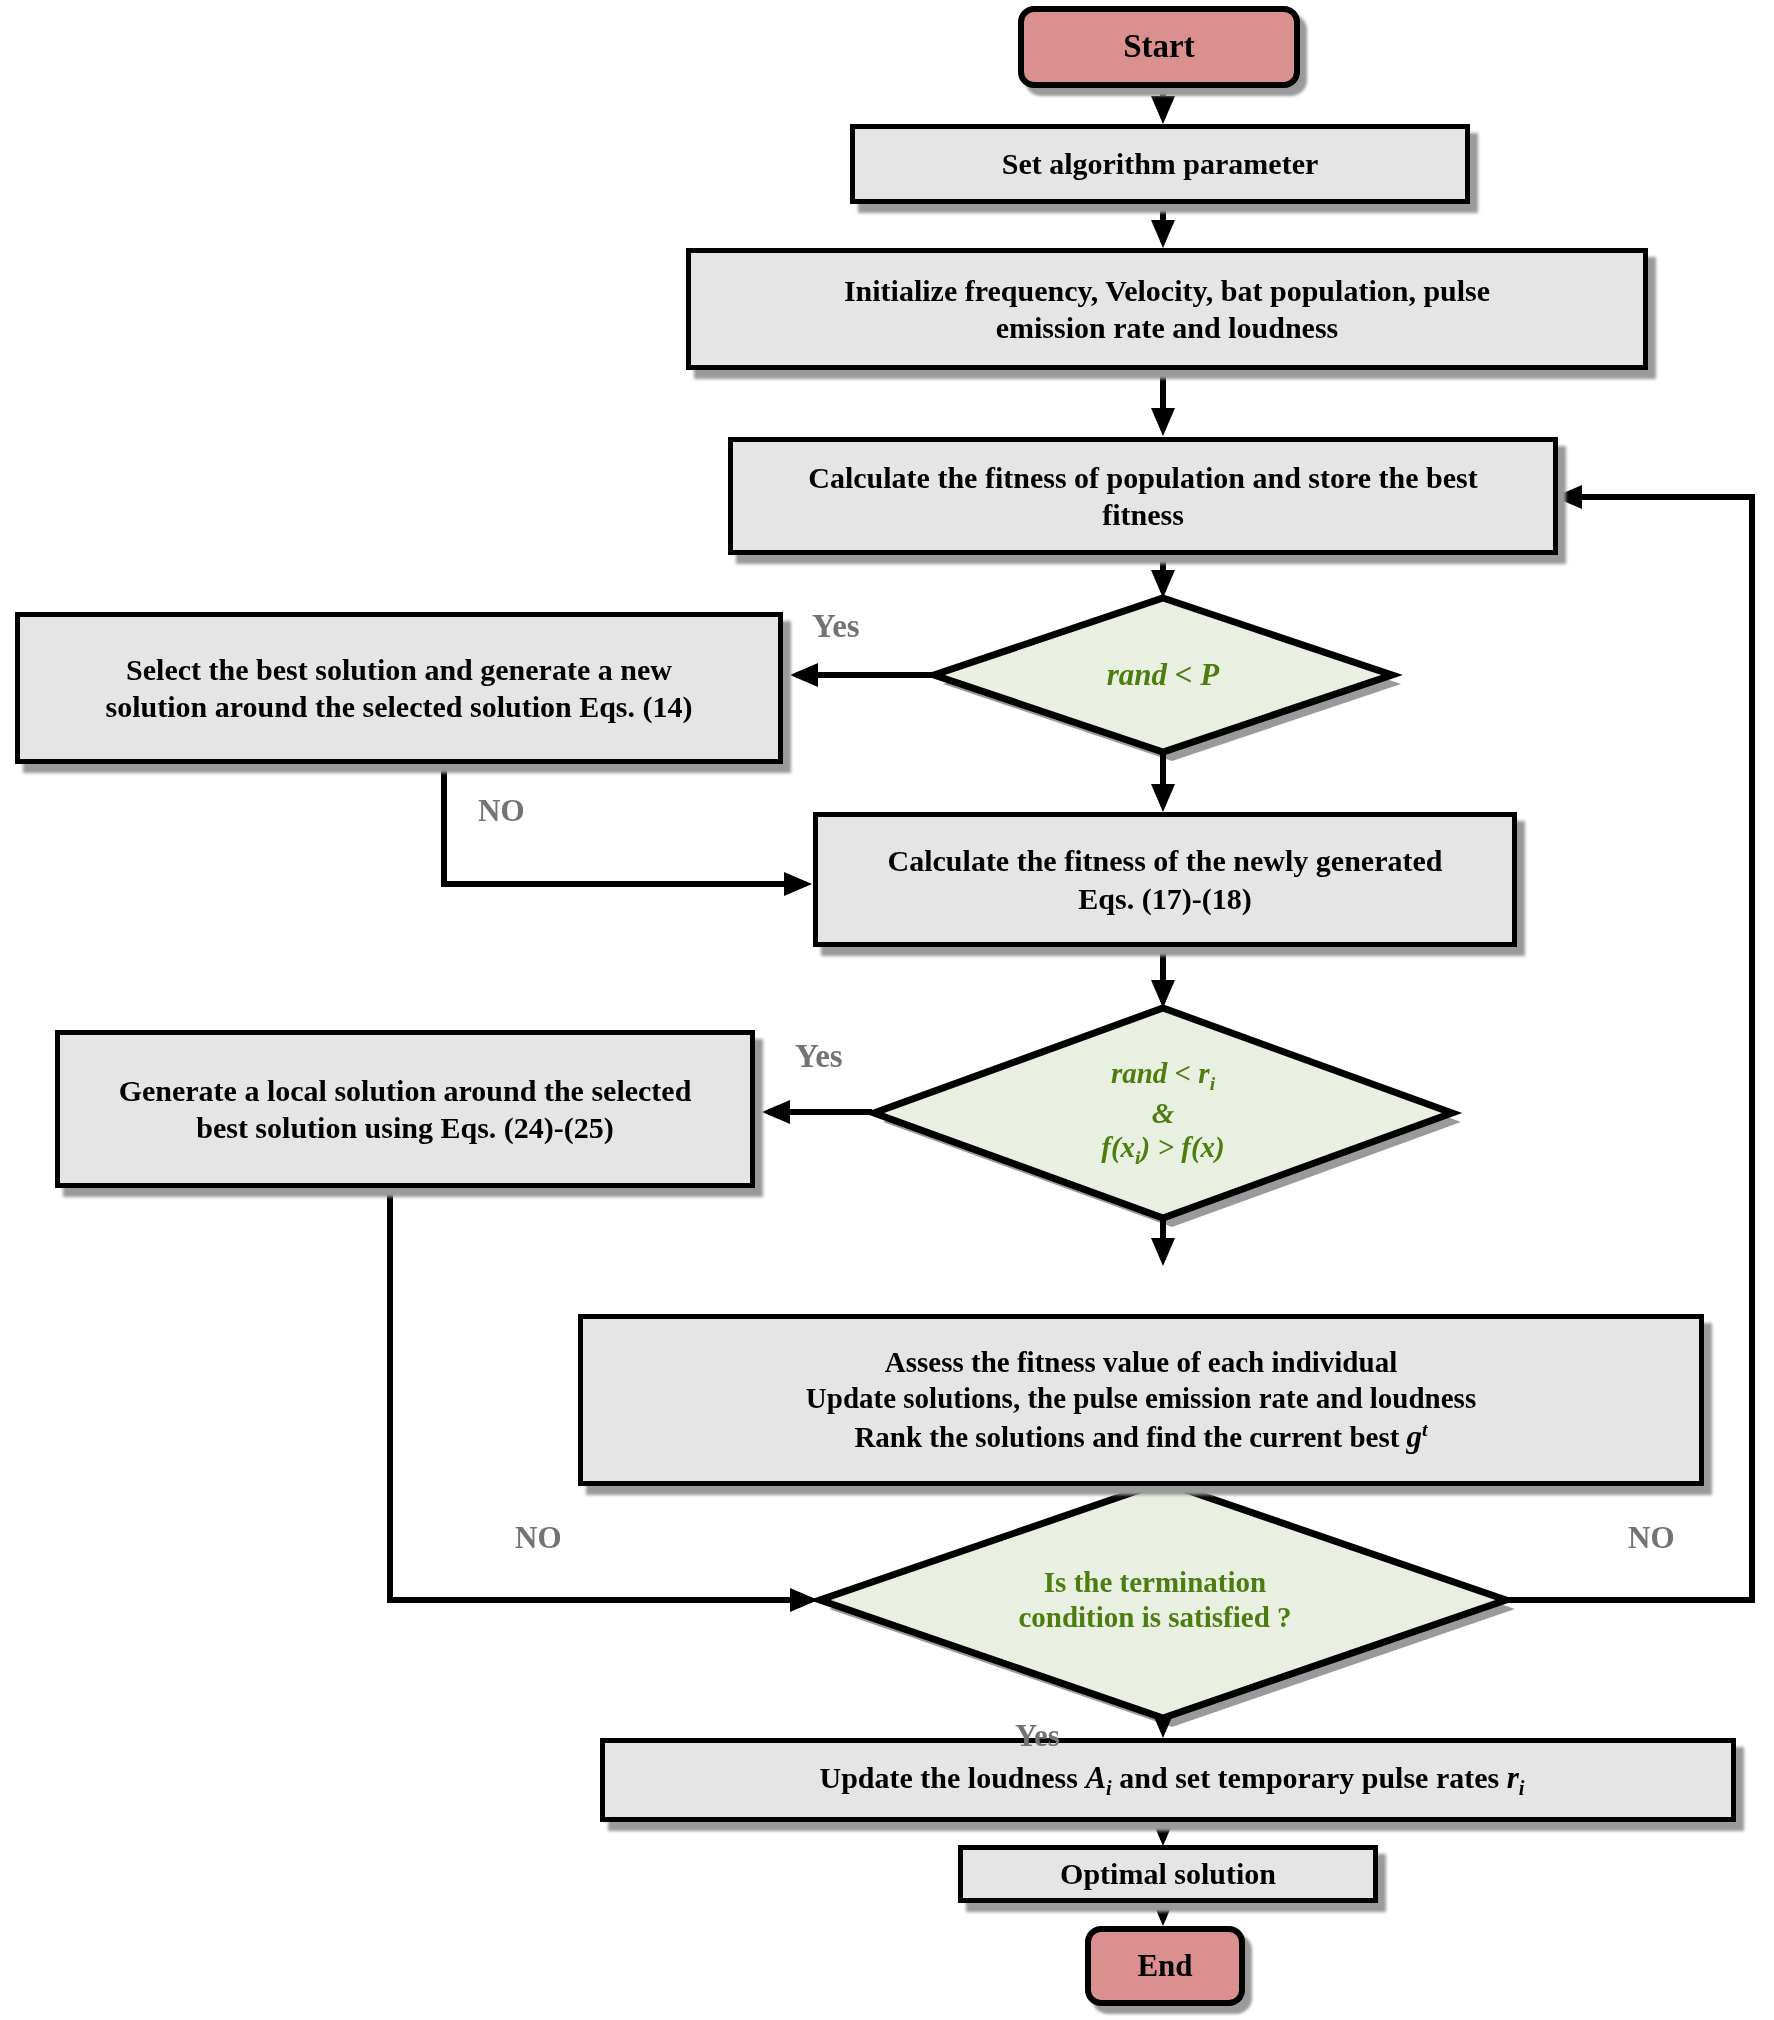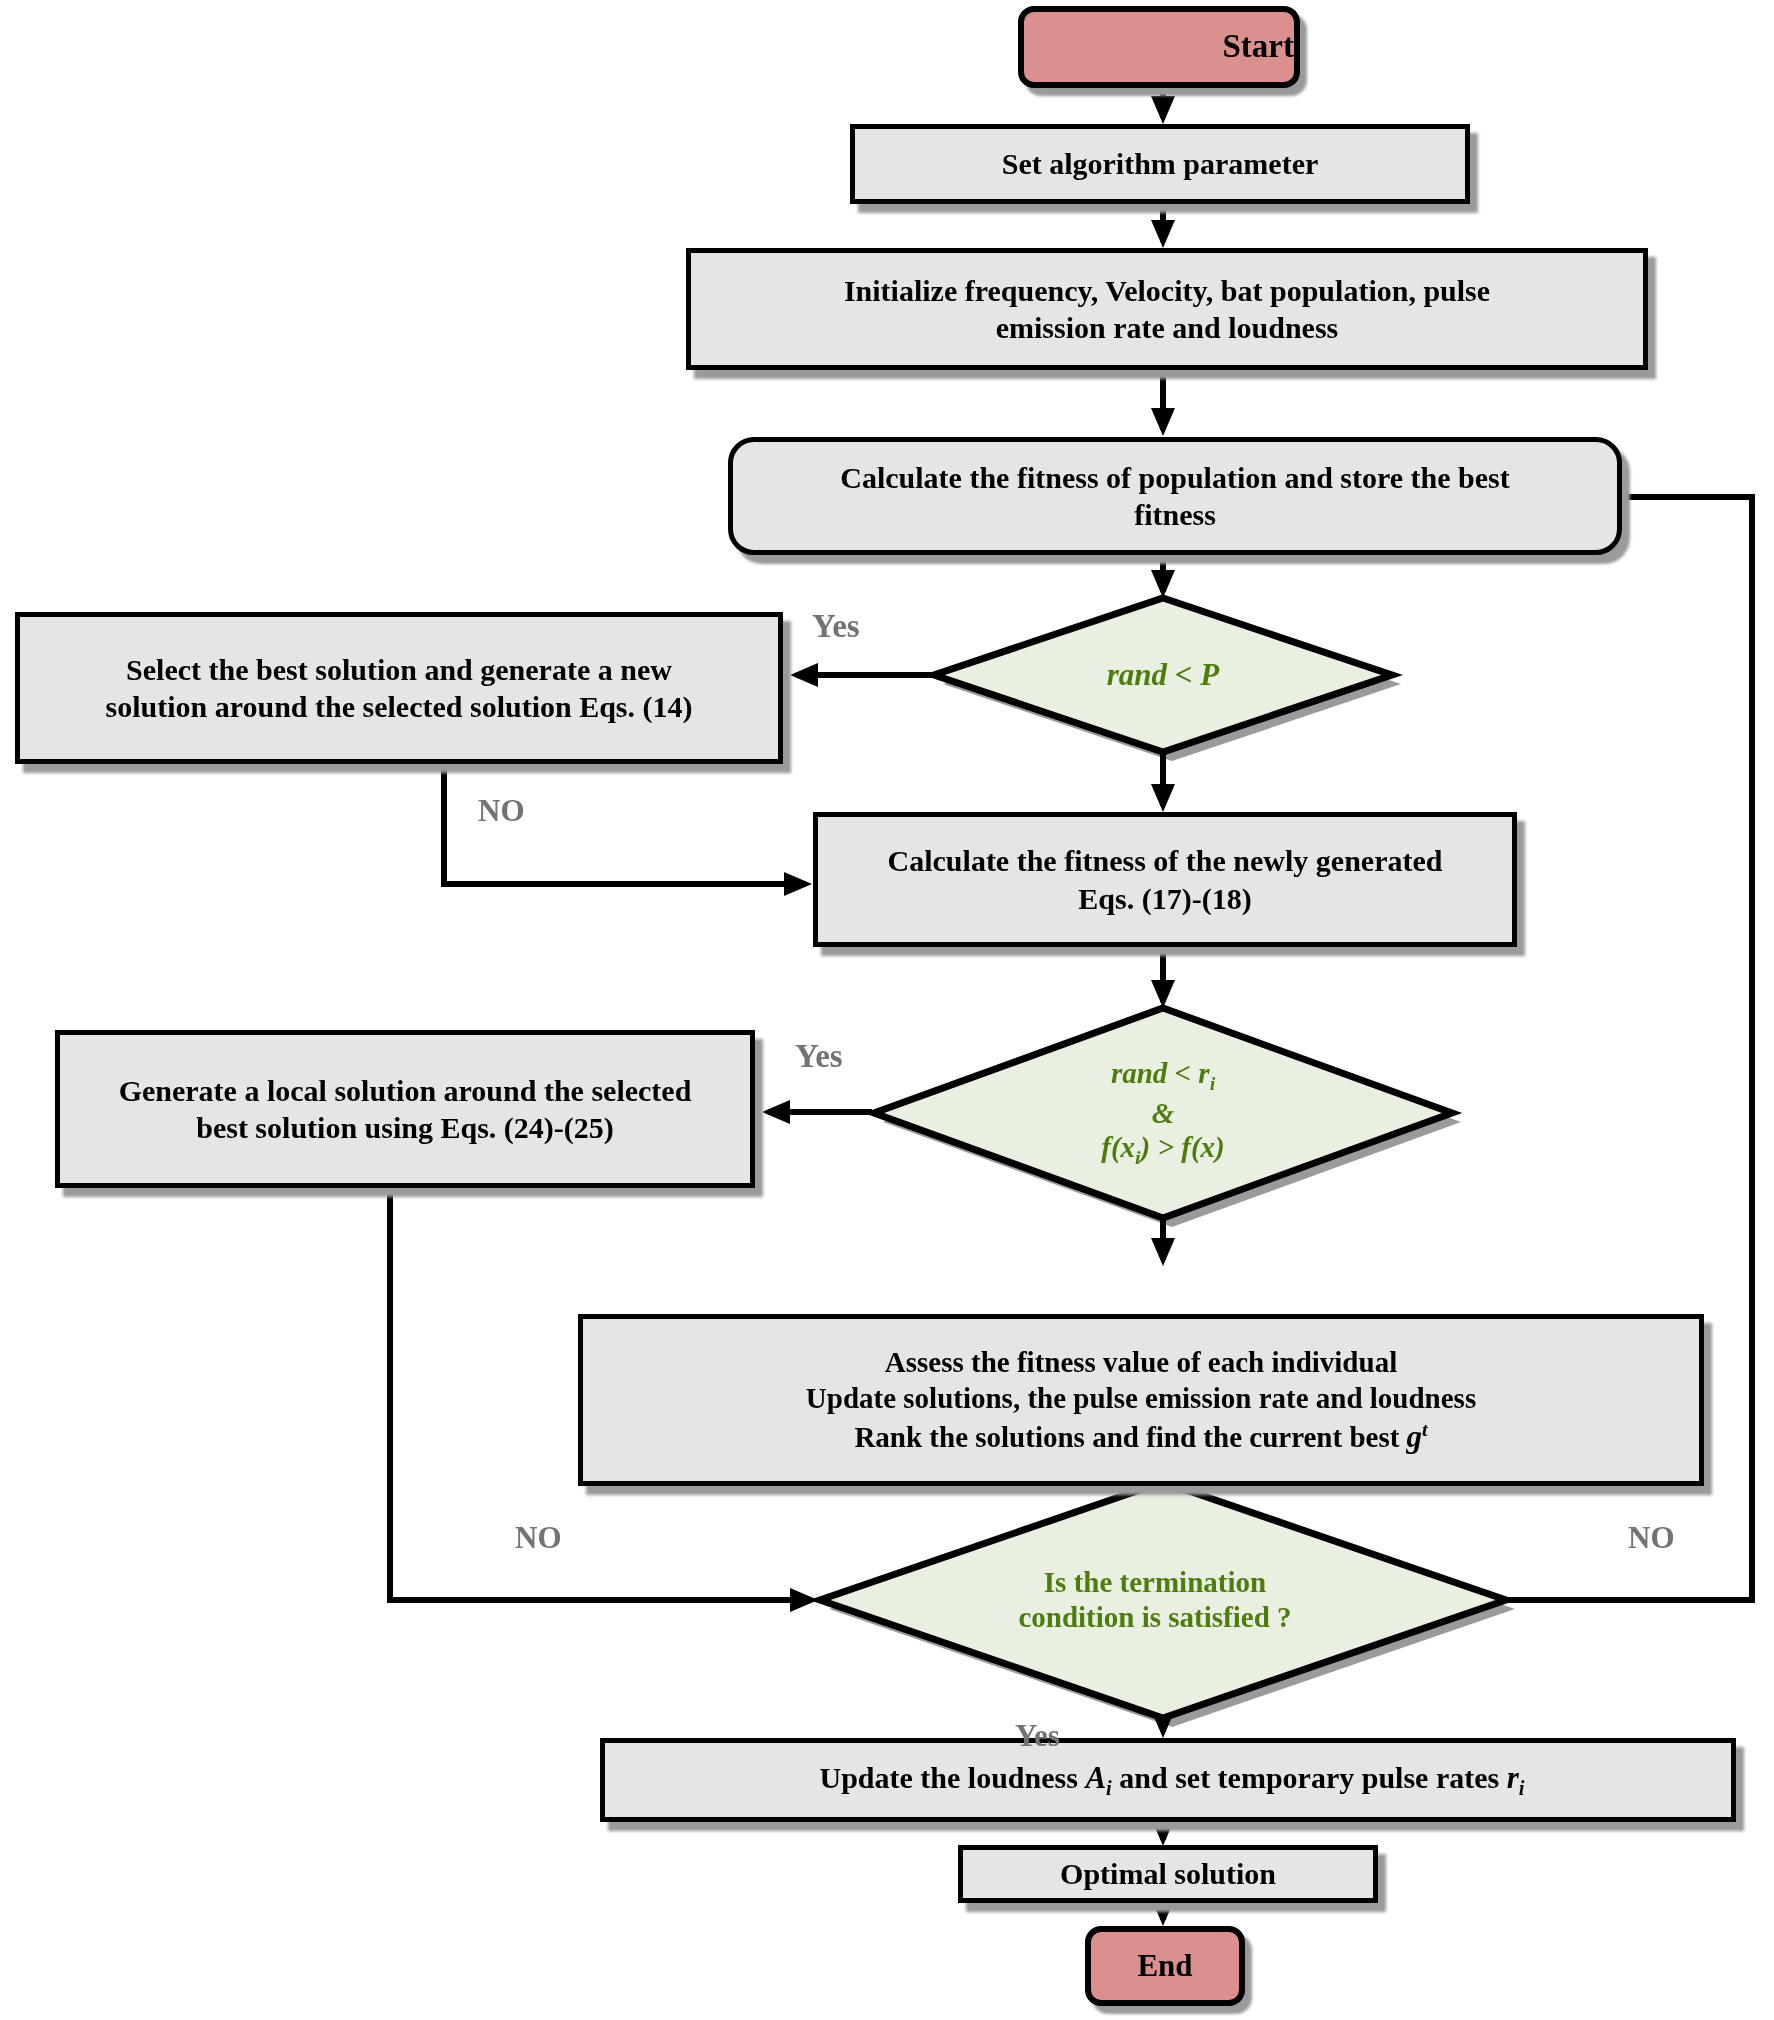--- a/index.html
+++ b/index.html
@@ -11,21 +11,21 @@
         box-shadow:8px 9px 3px #9a9a9a;
         display:flex;flex-direction:column;align-items:center;justify-content:center;
         text-align:center;font-weight:bold;color:#000;line-height:1.25;}
   .terminal{background:#db9090;border-radius:16px;border-width:6px;box-shadow:7px 8px 3px #9a9a9a;}
   .dtext{position:absolute;z-index:3;display:flex;flex-direction:column;align-items:center;justify-content:center;
          text-align:center;font-weight:bold;color:#4d7c0f;line-height:1.2;}
   .italic{font-style:italic;}
   .mvar{font-style:italic;}
   .elabel{position:absolute;z-index:3;font-weight:bold;color:#737373;}
   sub,sup{font-size:0.68em;}
-  .fs33{font-size:33px;align-items:flex-end;} .fs31{font-size:31px;} .fs30{font-size:30px;} .fs29{font-size:29px;}
+  .fs33{font-size:33px;} .fs31{font-size:31px;} .fs30{font-size:30px;} .fs29{font-size:29px;}
 </style>
 </head>
 <body>
 
 <div class="canvas">
 
   <svg class="connectors" width="1774" height="2020" viewBox="0 0 1774 2020">
     <defs>
       <marker id="arr" markerUnits="userSpaceOnUse" markerWidth="28" markerHeight="24" refX="22" refY="12" orient="auto">
         <path d="M0,0 L28,12 L0,24 Z" fill="#000"></path>
@@ -66,21 +66,21 @@
 
   <div class="node fs30" style="left:850px;top:124px;width:620px;height:80px;">
     <div>Set algorithm parameter</div>
   </div>
 
   <div class="node fs30" style="left:686px;top:248px;width:962px;height:122px;">
     <div>Initialize frequency, Velocity, bat population, pulse</div>
     <div>emission rate and loudness</div>
   </div>
 
-  <div class="node fs30" style="left:728px;top:437px;width:894px;height:118px;border-radius:26px;">
+  <div class="node fs30" style="left:728px;top:437px;width:830px;height:118px;">
     <div>Calculate the fitness of population and store the best</div>
     <div>fitness</div>
   </div>
 
   <div class="node fs30" style="left:15px;top:612px;width:768px;height:152px;">
     <div>Select the best solution and generate a new</div>
     <div>solution around the selected solution Eqs. (14)</div>
   </div>
 
   <div class="node fs30" style="left:813px;top:812px;width:704px;height:135px;">

